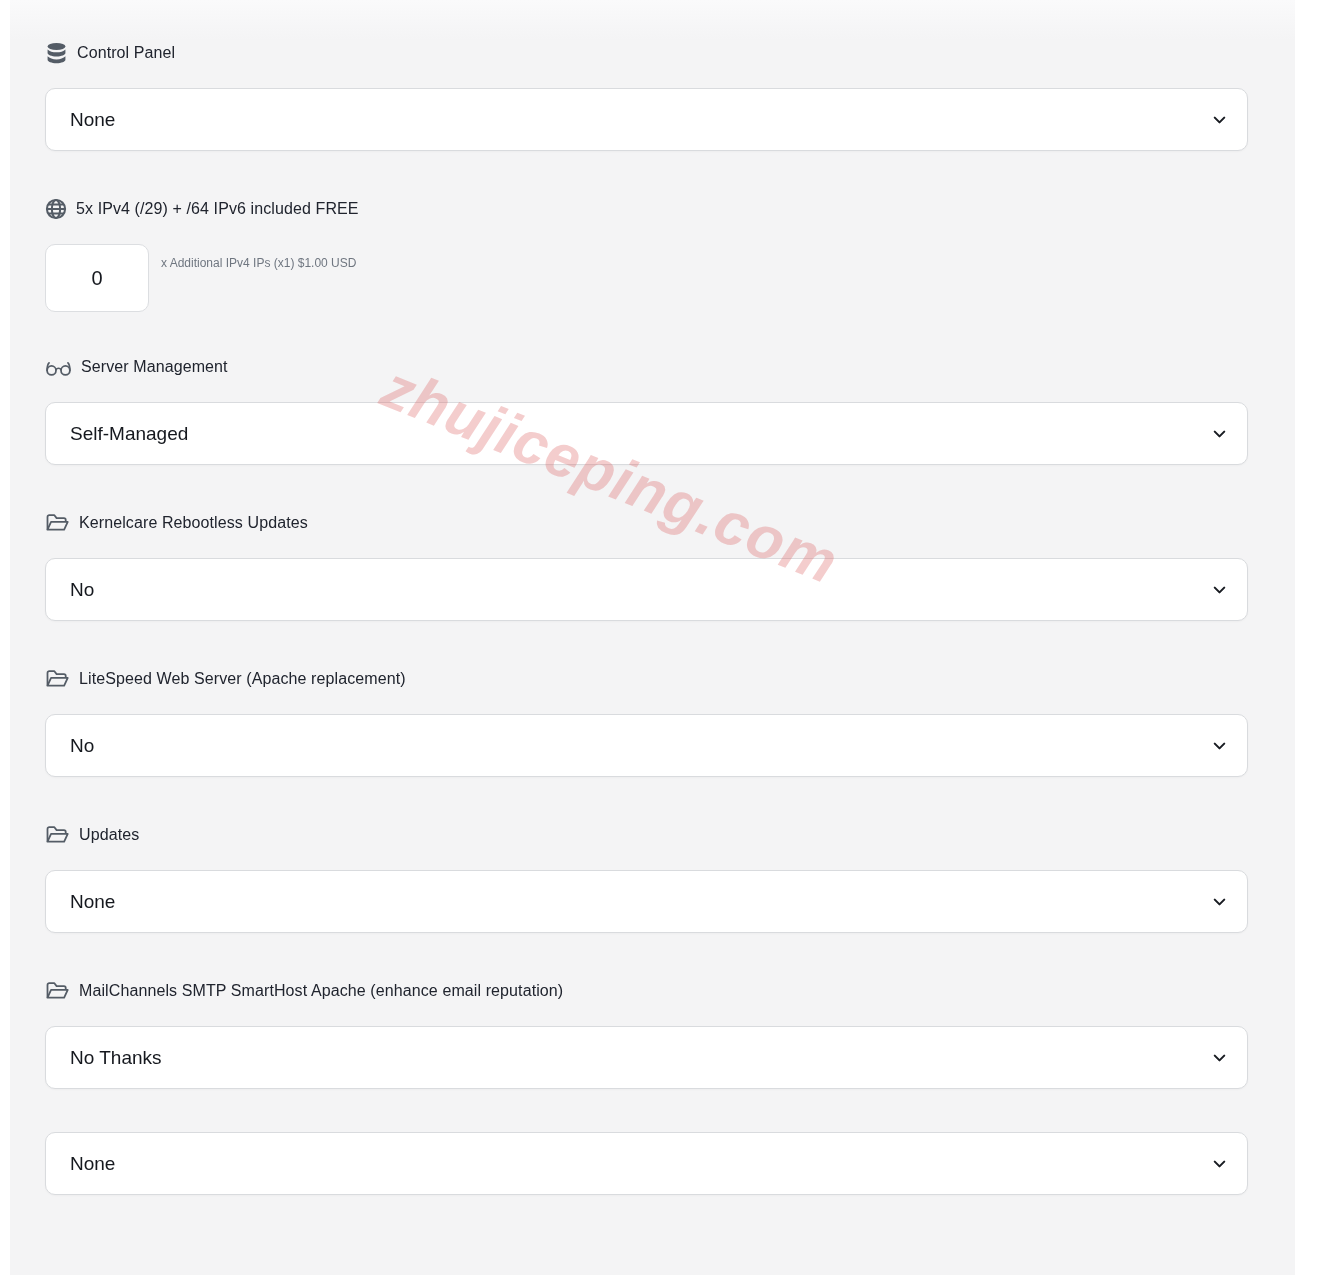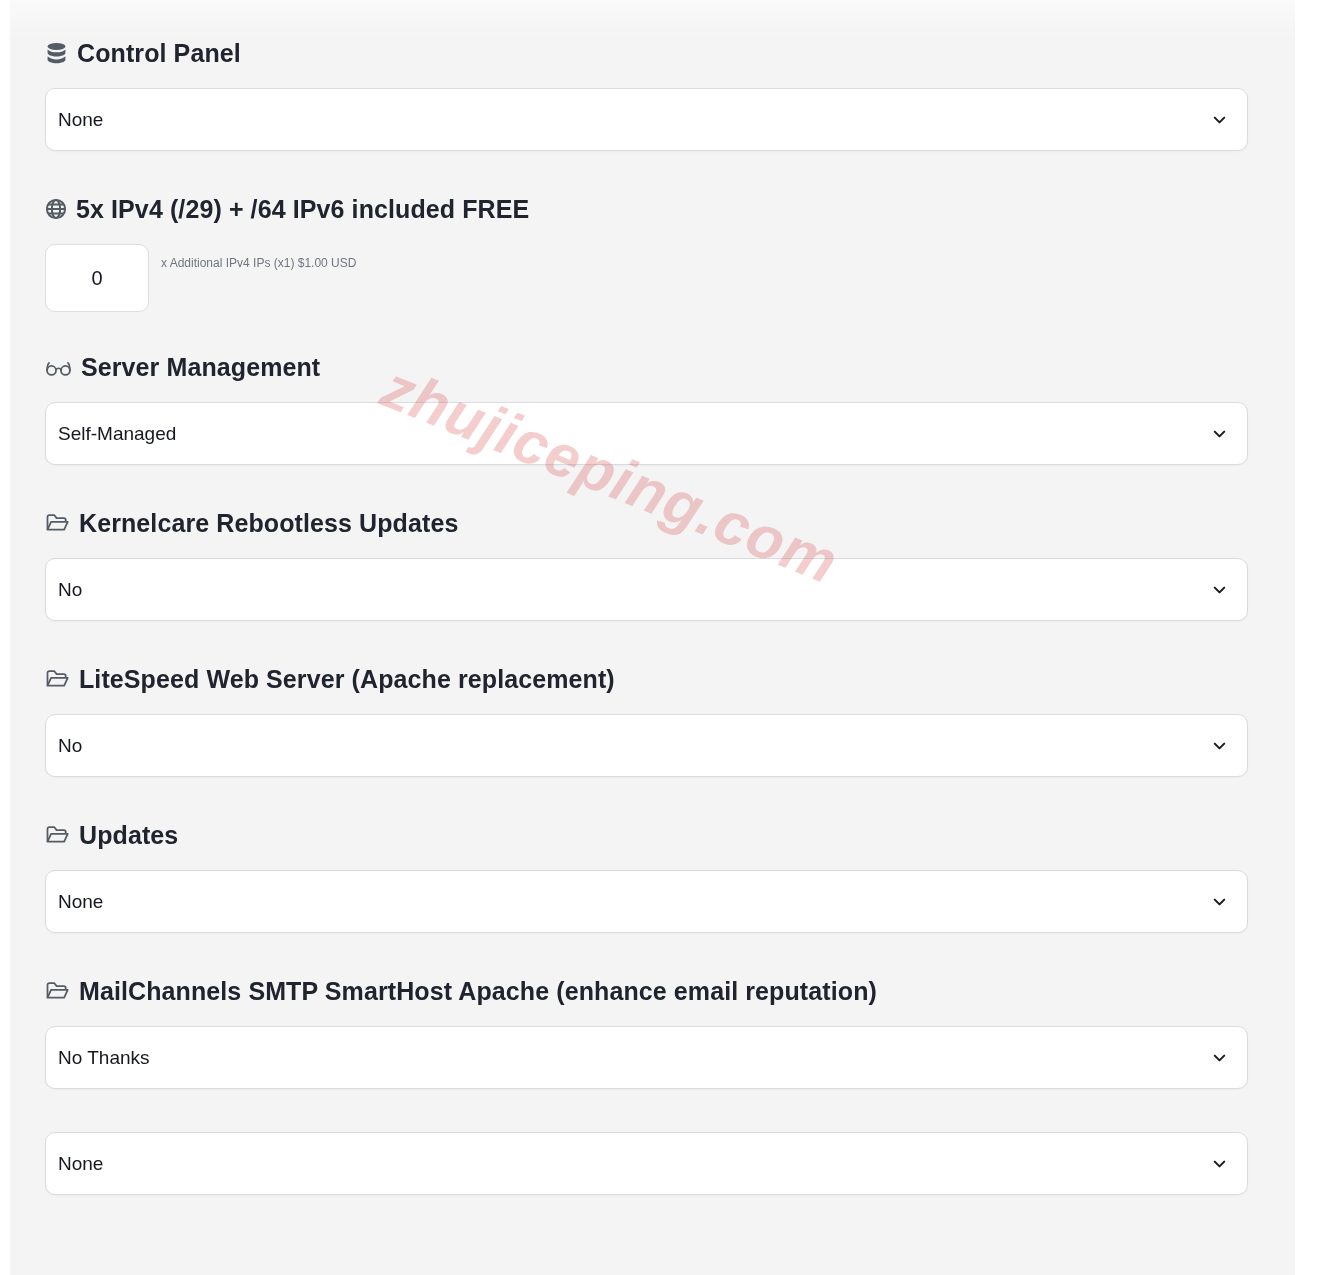--- a/index.html
+++ b/index.html
@@ -17,28 +17,28 @@
     position:relative;
     padding:38px 47px 0 35px;
   }
   .section{margin-bottom:43px;}
   .heading{
     display:flex;align-items:center;gap:9px;
     height:30px;margin-bottom:20px;
   }
   .heading .icon{display:inline-flex;align-items:center;justify-content:center;flex:0 0 auto;}
   .heading .label{
-    font-size:25px;font-weight:700;color:#20242e;letter-spacing:.1px;
+    font-size:16px;font-weight:400;color:#20242e;letter-spacing:.1px;
     white-space:nowrap;
   }
   .selectbox{
     position:relative;display:flex;align-items:center;
     height:63px;box-sizing:border-box;width:100%;
     background:#fff;border:1px solid #d9dbde;border-radius:10px;
-    padding:0 56px 0 12px;
+    padding:0 56px 0 24px;
     box-shadow:0 1px 2px rgba(0,0,0,.03);
     cursor:pointer;
   }
   .selectbox .value{font-size:19px;color:#15181e;}
   .selectbox .chev{
     position:absolute;right:18px;top:50%;transform:translateY(-50%);
     display:flex;align-items:center;
   }
   .num-row{display:flex;align-items:flex-start;}
   .num-input{

